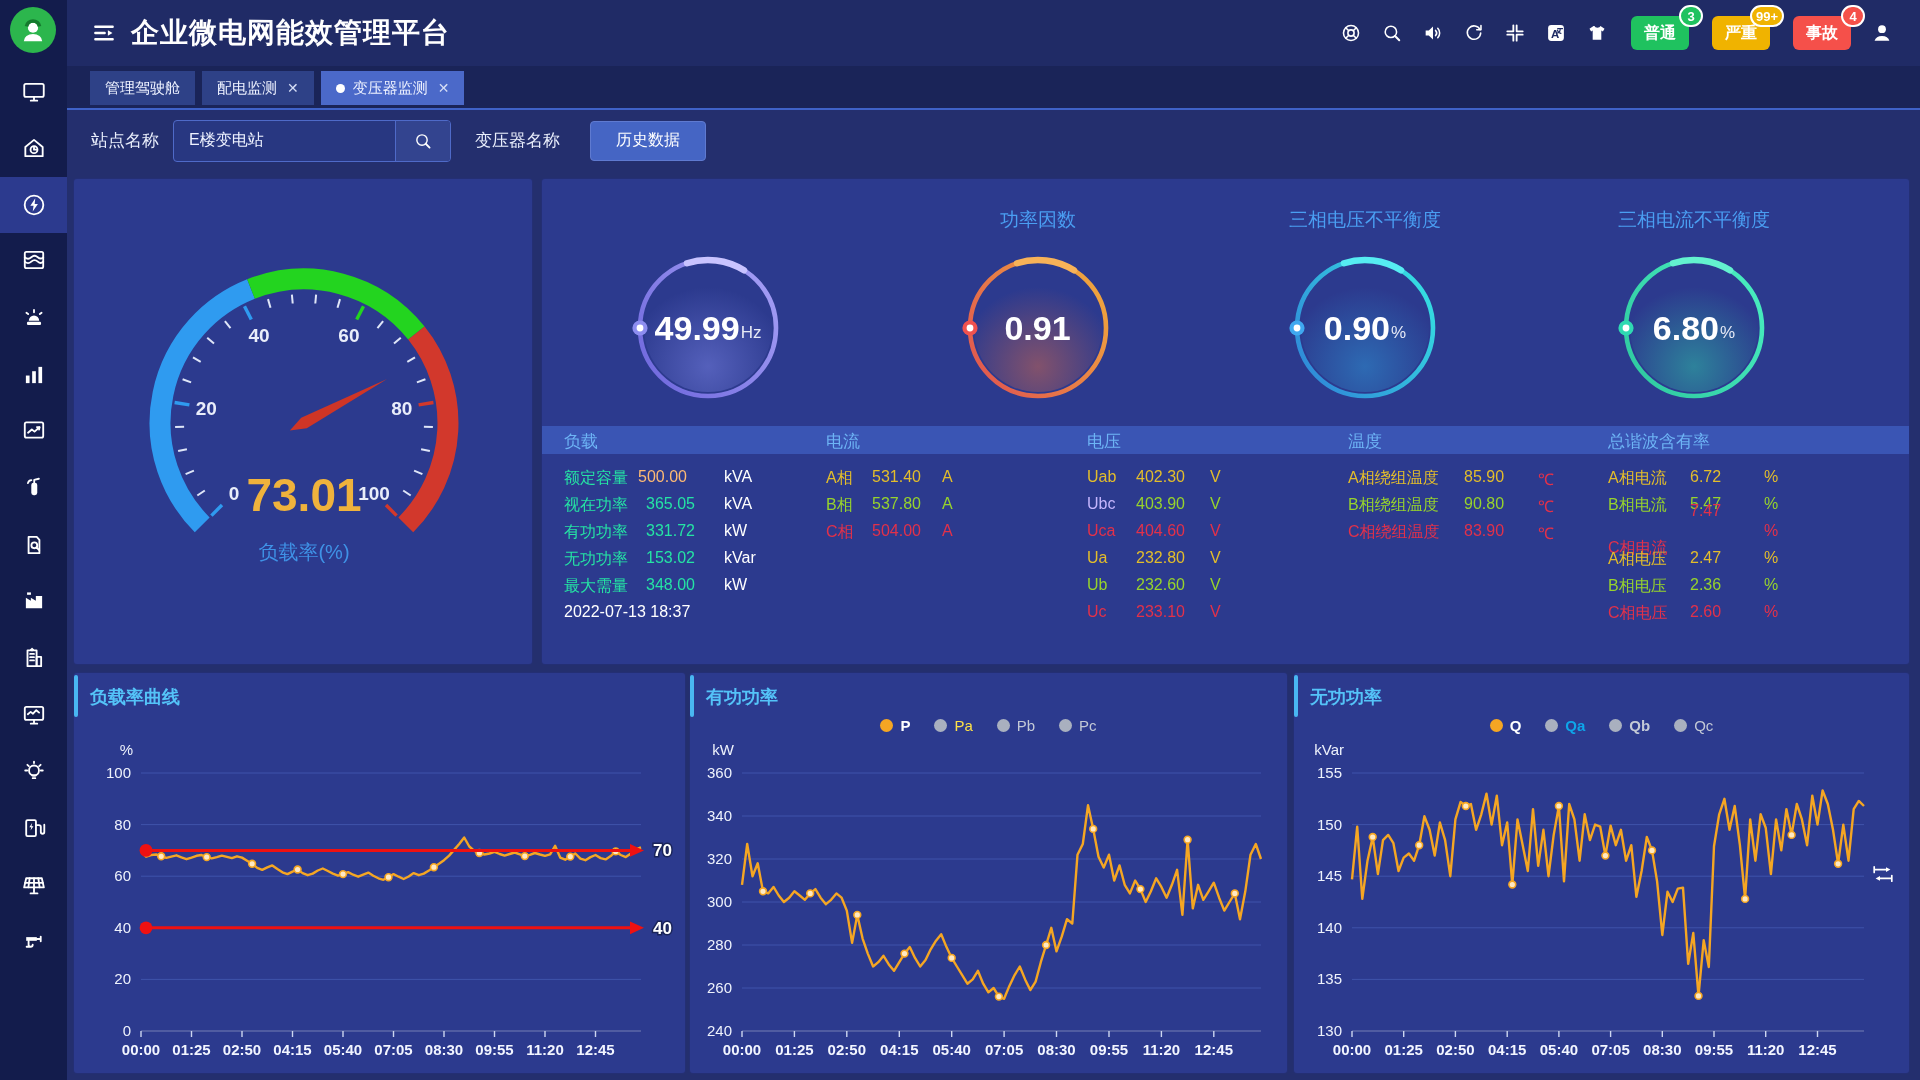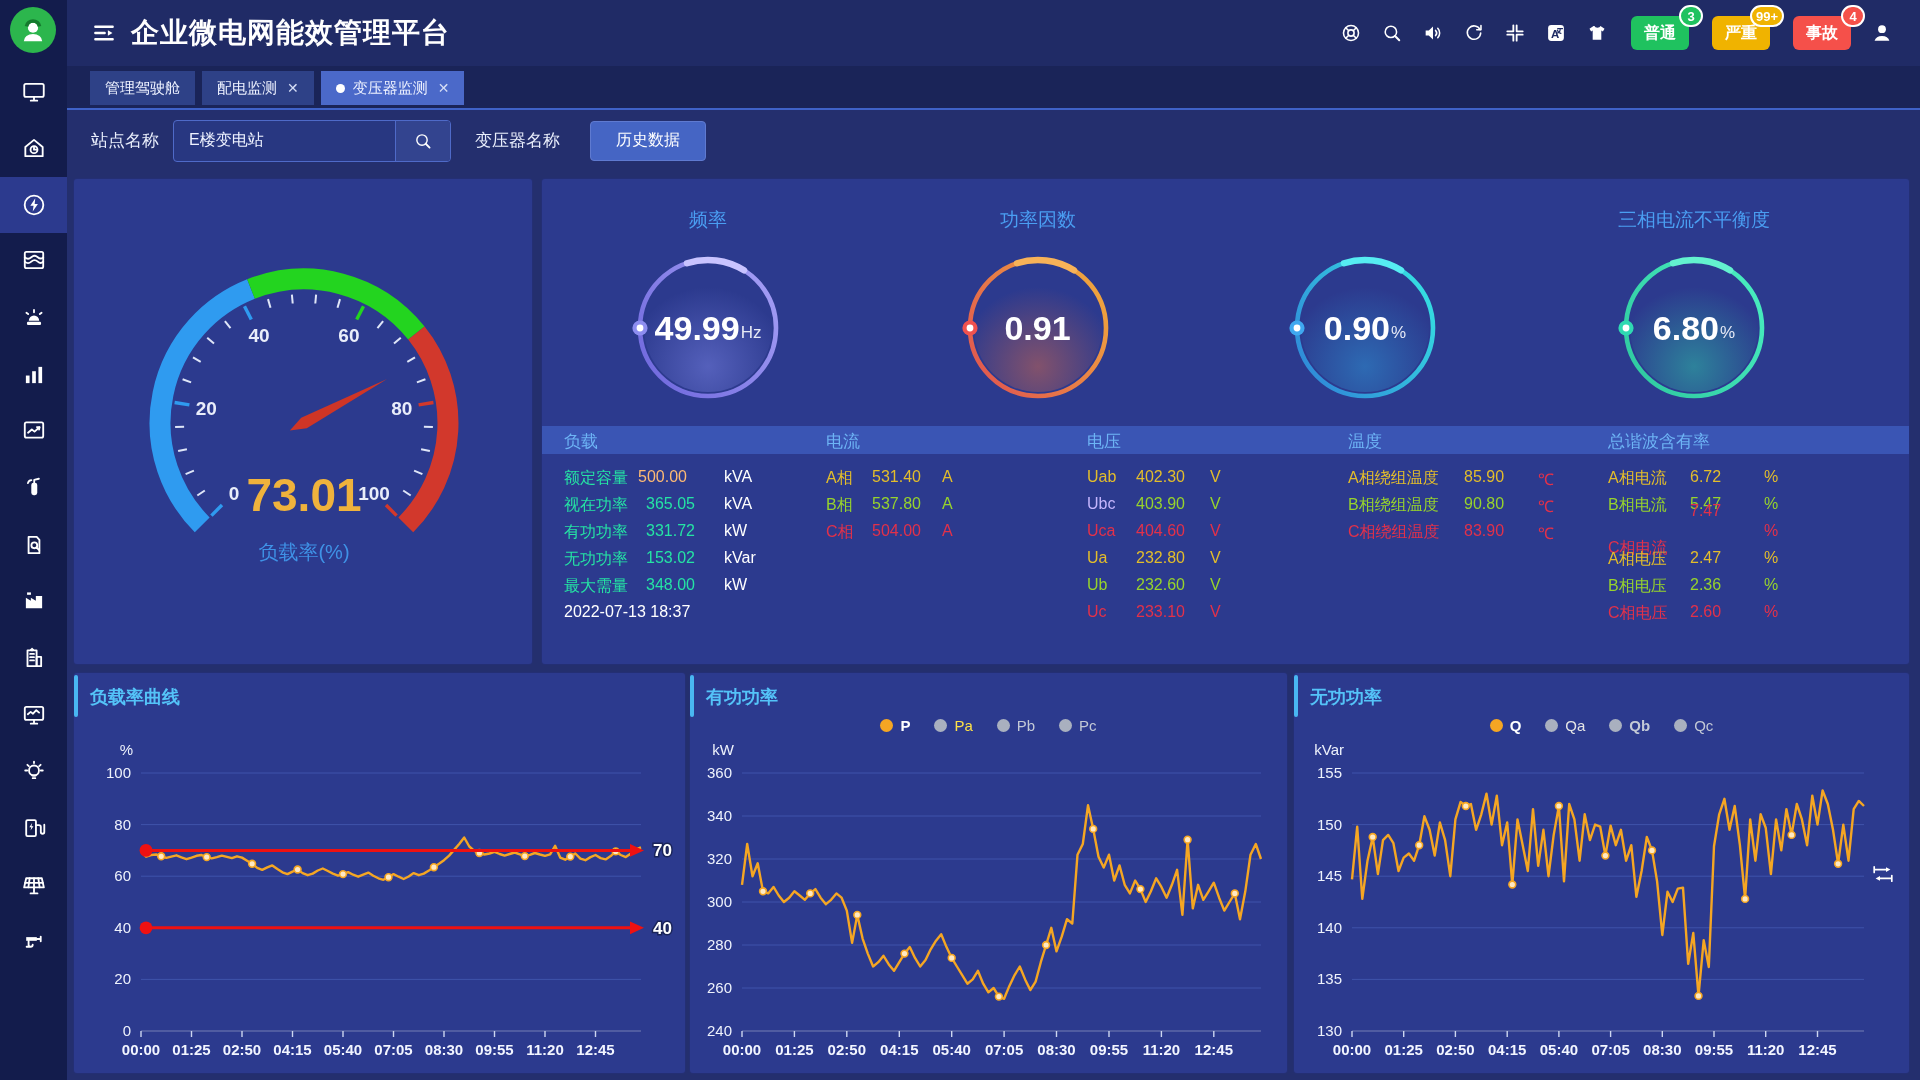--- a/index.html
+++ b/index.html
@@ -372,21 +372,20 @@
         <text x="185.1" y="162.8" fill="#e9edfa" font-size="19" font-weight="bold" text-anchor="middle">40</text>
         <text x="274.9" y="162.8" fill="#e9edfa" font-size="19" font-weight="bold" text-anchor="middle">60</text>
         <text x="327.8" y="235.5" fill="#e9edfa" font-size="19" font-weight="bold" text-anchor="middle">80</text>
         <text x="300.0" y="321.0" fill="#e9edfa" font-size="19" font-weight="bold" text-anchor="middle">100</text>
         <polygon points="313.1,200.1 227.2,238.7 215.9,251.5 232.8,249.3" fill="#cf3526"></polygon>
         <text x="230" y="332" fill="#efb23c" font-size="46" font-weight="bold" text-anchor="middle">73.01</text>
         <text x="230" y="380" fill="#3f92e6" font-size="20" text-anchor="middle">负载率(%)</text>
       </svg>
     </div>
   <div class="card" id="card-metrics">
-      <div class="ring-title" style="left:6px">频率</div>
       <div class="ring" style="left:86px">
         <svg viewBox="0 0 160 160" width="160" height="160">
           <defs>
             <linearGradient id="rg1" x1="0" y1="0.85" x2="1" y2="0.15">
               <stop offset="0" stop-color="#6f68dd"></stop>
               <stop offset="1" stop-color="#a49ef5"></stop>
             </linearGradient>
             <radialGradient id="rf1" cx="0.5" cy="0.8" r="0.62">
               <stop offset="0" stop-color="#7d86e8" stop-opacity="0.5"></stop>
               <stop offset="1" stop-color="#7d86e8" stop-opacity="0"></stop>
@@ -420,20 +419,21 @@
           <circle cx="80" cy="80" r="68" stroke="url(#rg2)" stroke-width="4.6" fill="none"></circle>
           <path d="M 59.0 15.3 A 68 68 0 0 1 116.0 22.3" stroke="#f7b258" stroke-width="6.4" stroke-linecap="round" fill="none"></path>
           <circle cx="12" cy="80" r="7.6" fill="#f0524f"></circle>
           <circle cx="12" cy="80" r="3.4" fill="#fff"></circle>
         </svg>
         <div class="ring-val">
           <span class="v">0.91</span>
           <span class="u"></span>
         </div>
       </div>
+      <div class="ring-title" style="left:663px">三相电压不平衡度</div>
       <div class="ring" style="left:743px">
         <svg viewBox="0 0 160 160" width="160" height="160">
           <defs>
             <linearGradient id="rg3" x1="0" y1="0.85" x2="1" y2="0.15">
               <stop offset="0" stop-color="#2f86d8"></stop>
               <stop offset="1" stop-color="#35e2e2"></stop>
             </linearGradient>
             <radialGradient id="rf3" cx="0.5" cy="0.8" r="0.62">
               <stop offset="0" stop-color="#2f9ad8" stop-opacity="0.5"></stop>
               <stop offset="1" stop-color="#2f9ad8" stop-opacity="0"></stop>
@@ -684,21 +684,21 @@
   <div class="card chart-card" id="card-c3">
       <span class="accent"></span>
       <div class="card-title">无功功率</div>
       <div class="legend">
         <span class="litem">
           <span class="ldot" style="background:#f5a623"></span>
           <span class="ltext" style="color:#ffffff;font-weight:bold">Q</span>
         </span>
         <span class="litem">
           <span class="ldot" style="background:#a9b0bf"></span>
-          <span class="ltext" style="color:#e5e5e5;font-weight:normal">Qa</span>
+          <span class="ltext" style="color:#0ea5e9;font-weight:bold">Qa</span>
         </span>
         <span class="litem">
           <span class="ldot" style="background:#a9b0bf"></span>
           <span class="ltext" style="color:#c3c9d6;font-weight:bold">Qb</span>
         </span>
         <span class="litem">
           <span class="ldot" style="background:#a9b0bf"></span>
           <span class="ltext" style="color:#c3c9d6;font-weight:normal">Qc</span>
         </span>
       </div>

